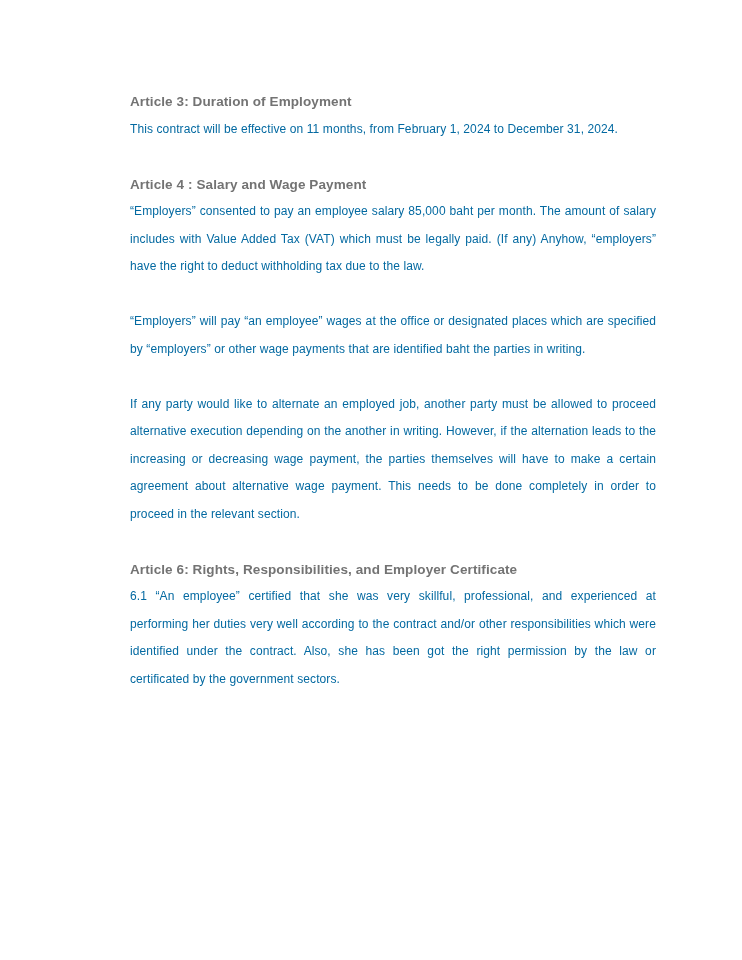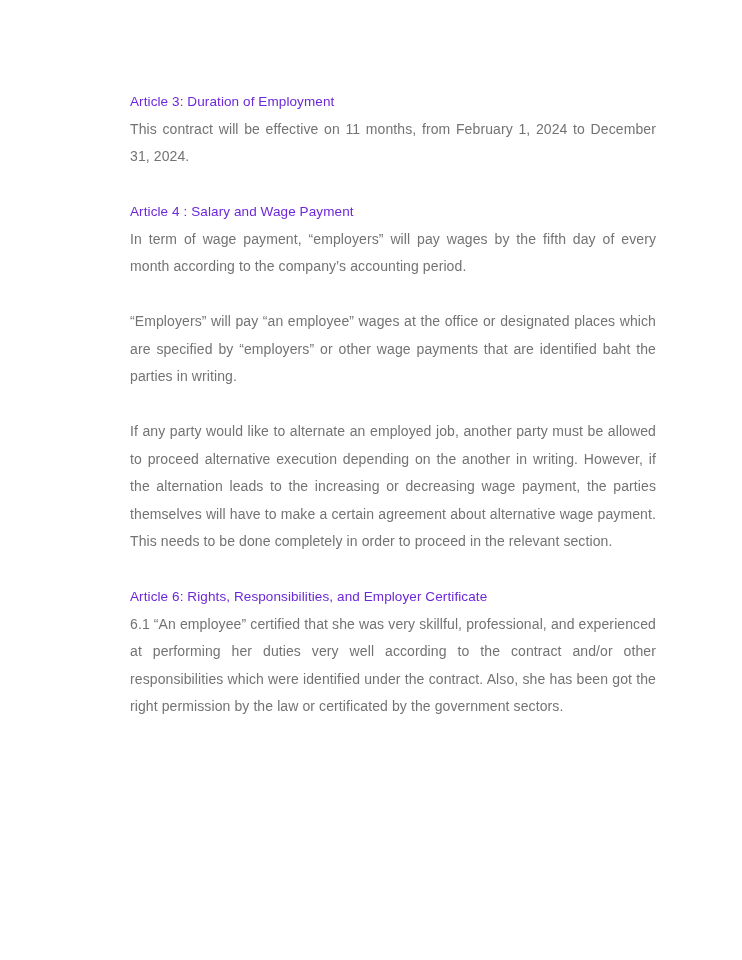--- a/index.html
+++ b/index.html
@@ -17,48 +17,48 @@
   .page {
     box-sizing: border-box;
     width: 742px;
     height: 960px;
     padding: 88px 86px 0 130px;
     background: #ffffff;
   }
   .section h3 {
     margin: 0;
     font-size: 13.5px;
-    font-weight: normal;
+    font-weight: bold;
     line-height: 27.5px;
-    color: #6d28d9;
+    color: #737373;
     text-align: left;
     letter-spacing: 0.1px;
   }
   .section p {
     margin: 0 0 27.5px 0;
-    font-size: 14px;
+    font-size: 12px;
     font-weight: normal;
     line-height: 27.5px;
     text-align: justify;
-    color: #737373;
+    color: #0369a1;
     letter-spacing: 0.1px;
   }
 </style>
 </head>
 <body>
 
 <div class="page">
   <div id="sections">
       <div class="section">
         <h3>Article 3: Duration of Employment</h3>
         <p>This contract will be effective on 11 months, from February 1, 2024 to December 31, 2024.</p>
       </div>
       <div class="section">
         <h3>Article 4 : Salary and Wage Payment</h3>
-        <p>In term of wage payment, “employers” will pay wages by the fifth day of every month according to the company’s accounting period.</p>
+        <p>“Employers” consented to pay an employee salary 85,000 baht per month. The amount of salary includes with Value Added Tax (VAT) which must be legally paid. (If any) Anyhow, “employers” have the right to deduct withholding tax due to the law.</p>
         <p>“Employers” will pay “an employee” wages at the office or designated places which are specified by “employers” or other wage payments that are identified baht the parties in writing.</p>
       </div>
       <div class="section">
         <p>If any party would like to alternate an employed job, another party must be allowed to proceed alternative execution depending on the another in writing. However, if the alternation leads to the increasing or decreasing wage payment, the parties themselves will have to make a certain agreement about alternative wage payment. This needs to be done completely in order to proceed in the relevant section.</p>
       </div>
       <div class="section">
         <h3>Article 6: Rights, Responsibilities, and Employer Certificate</h3>
         <p>6.1 “An employee” certified that she was very skillful, professional, and experienced at performing her duties very well according to the contract and/or other responsibilities which were identified under the contract. Also, she has been got the right permission by the law or certificated by the government sectors.</p>
       </div>
     </div>

